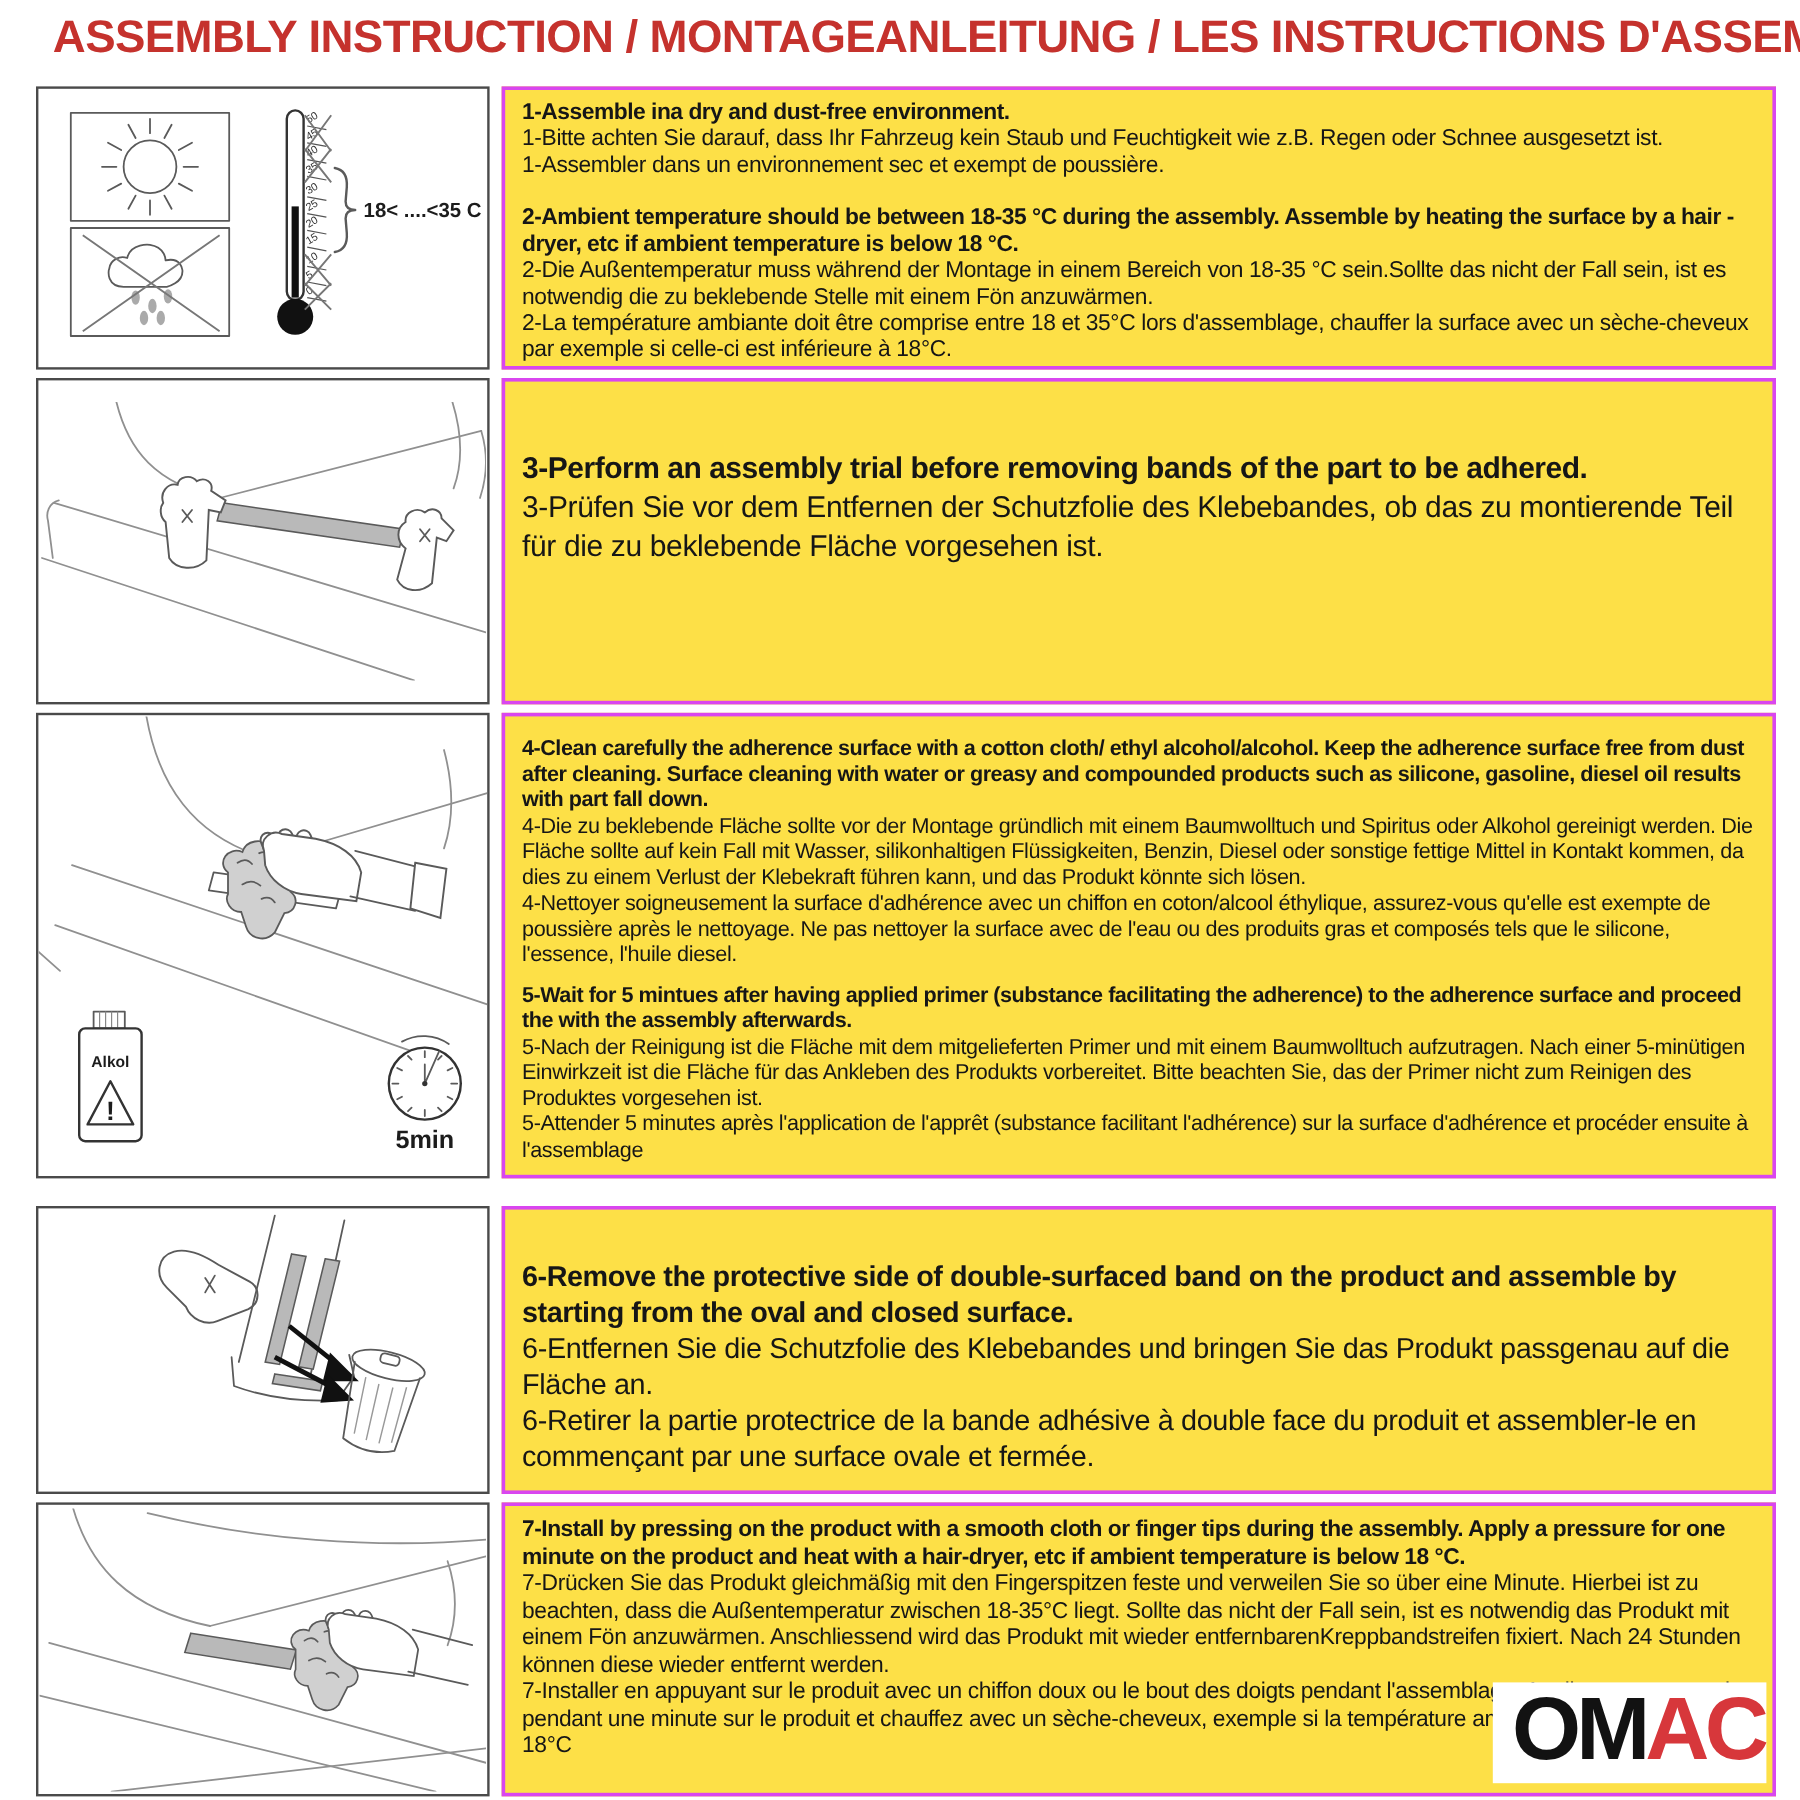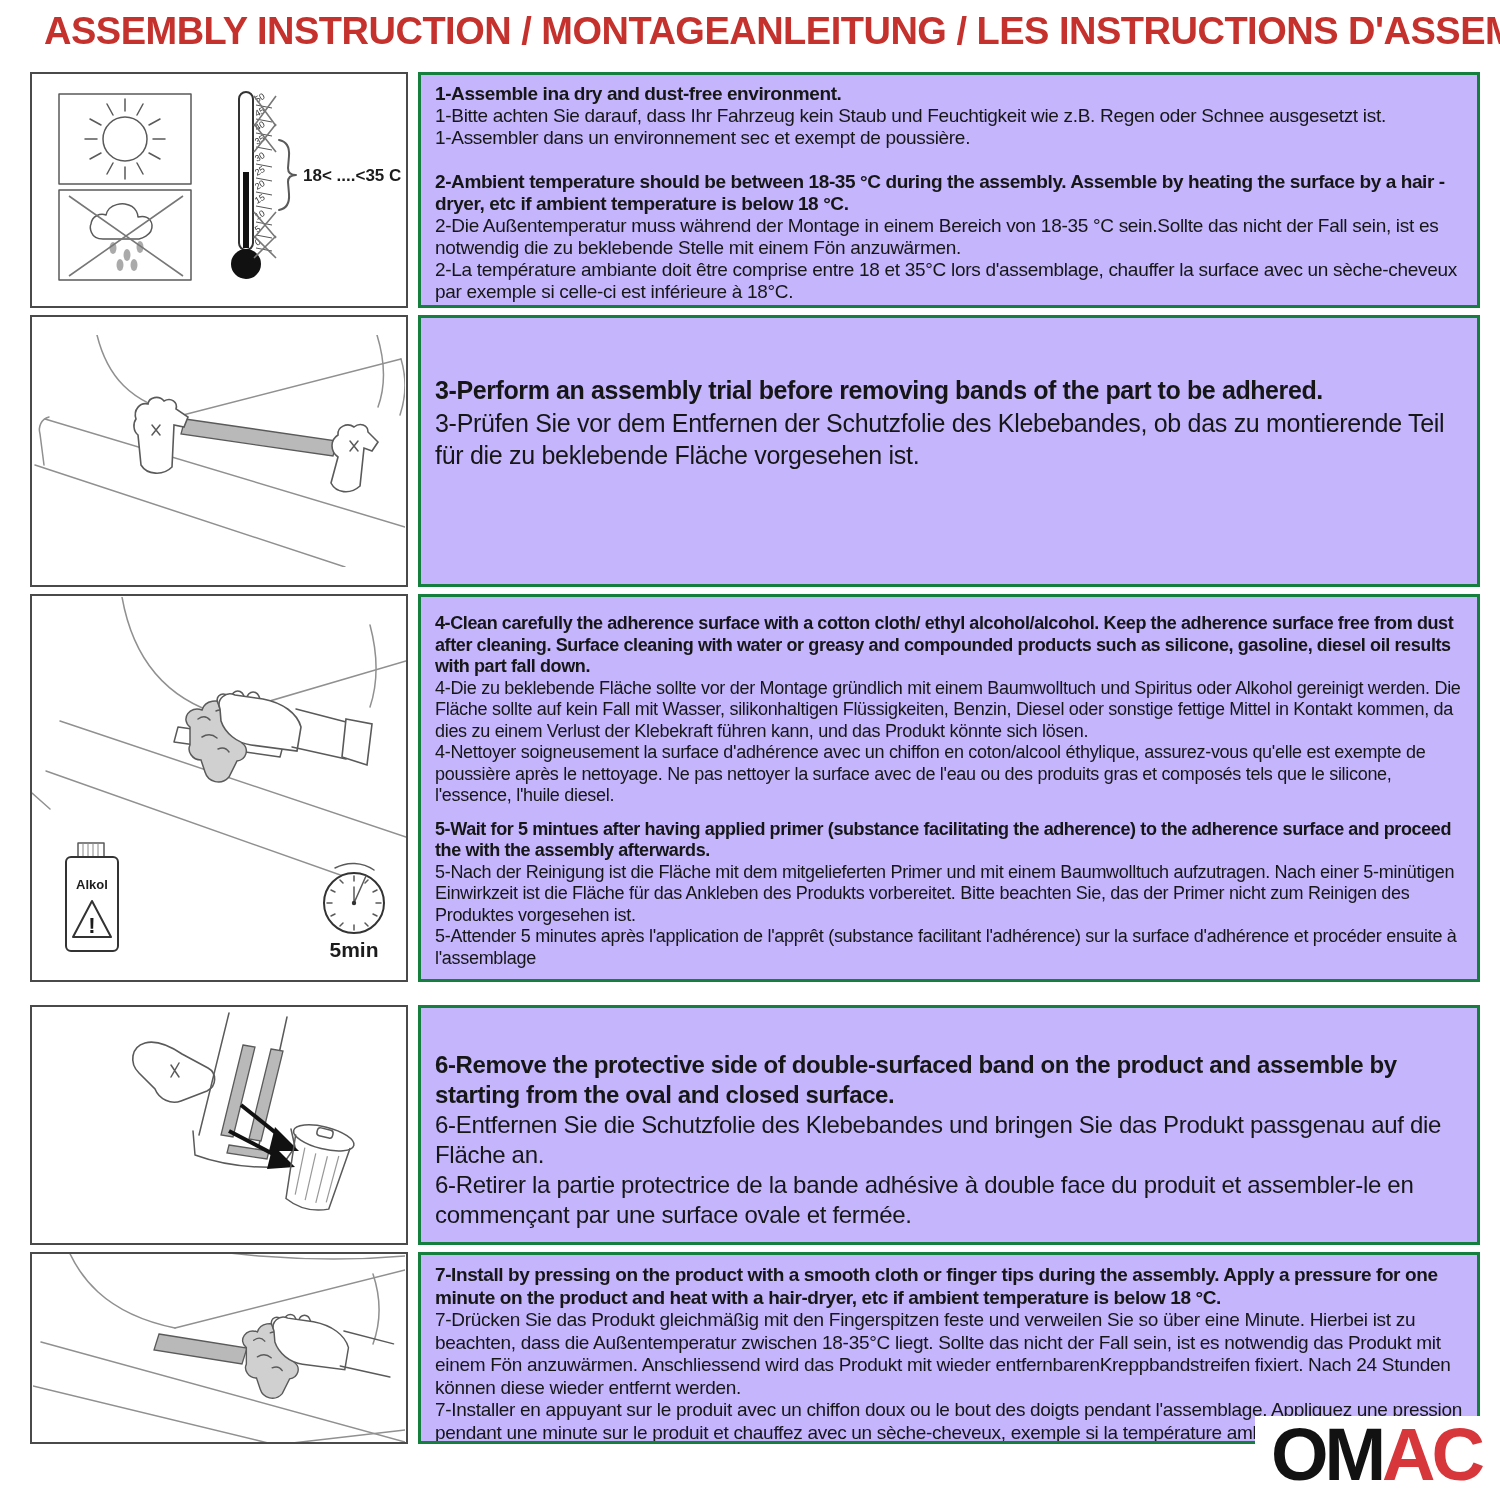--- a/index.html
+++ b/index.html
@@ -6,36 +6,36 @@
   html,body { width:1500px; height:1500px; background:#fff; }
   body { font-family:"Liberation Sans", sans-serif; color:#161616; position:relative; overflow:hidden; }
 
   .title { position:absolute; left:44px; top:10px; font-size:38px; font-weight:bold;
            color:#c5322d; letter-spacing:-0.5px; white-space:nowrap; }
 
   .content { position:absolute; left:30px; top:72px; width:1450px; }
   .row { display:flex; gap:10px; margin-bottom:7px; }
   .ibox { width:378px; flex:none; border:2px solid #4a4a4a; background:#fff;
           display:flex; align-items:center; justify-content:center; overflow:hidden; }
-  .tbox { flex:1; border:3px solid #15803d; background:#c4b5fd; overflow:hidden;
+  .tbox { flex:1; border:3px solid #d946ef; background:#fde047; overflow:hidden;
           padding:8px 12px 0 14px; letter-spacing:-0.3px; }
   .r1 { height:236px; } .r2 { height:272px; } .r3 { height:388px; }
-  .r4 { height:240px;margin-top:23px; } .r5 { height:192px; }
+  .r4 { height:240px;margin-top:23px; } .r5 { height:245px; }
   .r1 .tbox { font-size:19px;  line-height:22px;   }
   .r2 .tbox { font-size:25px;  line-height:32.5px; padding-top:56px; }
   .r3 .tbox { font-size:18px;  line-height:21.5px; padding-top:16px; }
   .r4 .tbox { font-size:24px;  line-height:30px;   padding-top:42px; }
   .r5 .tbox { font-size:19px;  line-height:22.5px; padding-top:9px; }
   p.b { font-weight:bold; letter-spacing:-0.4px; }
   .r1 p.gap { margin-top:22px; }
   .r3 p.gap { margin-top:12px; }
 
-  .logo { position:absolute; right:17px; top:1402px; background:#fff;
+  .logo { position:absolute; right:28px; top:1402px; background:#fff;
           padding:2px 2px 8px 16px; font-weight:bold; font-size:74px; line-height:1;
-          letter-spacing:-4px; white-space:nowrap;margin-top:14px; }
+          letter-spacing:-4px; white-space:nowrap; }
   .logo .k { color:#121212; } .logo .r { color:#d7373b; }
 
   svg { display:block; }
   svg .car   { fill:none; stroke:#909090; stroke-width:1.5; stroke-linecap:round; }
   svg .ln    { fill:none; stroke:#5a5a5a; stroke-width:1.5; stroke-linecap:round; stroke-linejoin:round; }
   svg .ln2   { fill:#fff; stroke:#333;    stroke-width:2;   stroke-linejoin:round; }
   svg .gry   { fill:#b9b9b9; stroke:#5a5a5a; stroke-width:1.3; }
   svg .cloth { fill:#d0d0d0; stroke:#5a5a5a; stroke-width:1.5; }
   svg .hand, svg .hand rect, svg .hand path { fill:#fff; stroke:#5a5a5a; stroke-width:1.6; }
   svg .xline { stroke:#777; stroke-width:1.6; }

